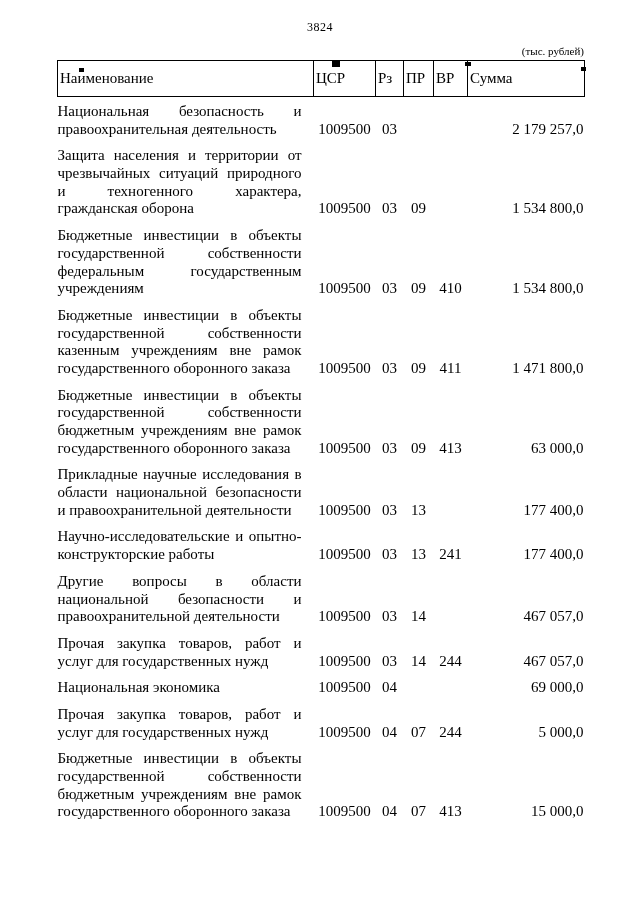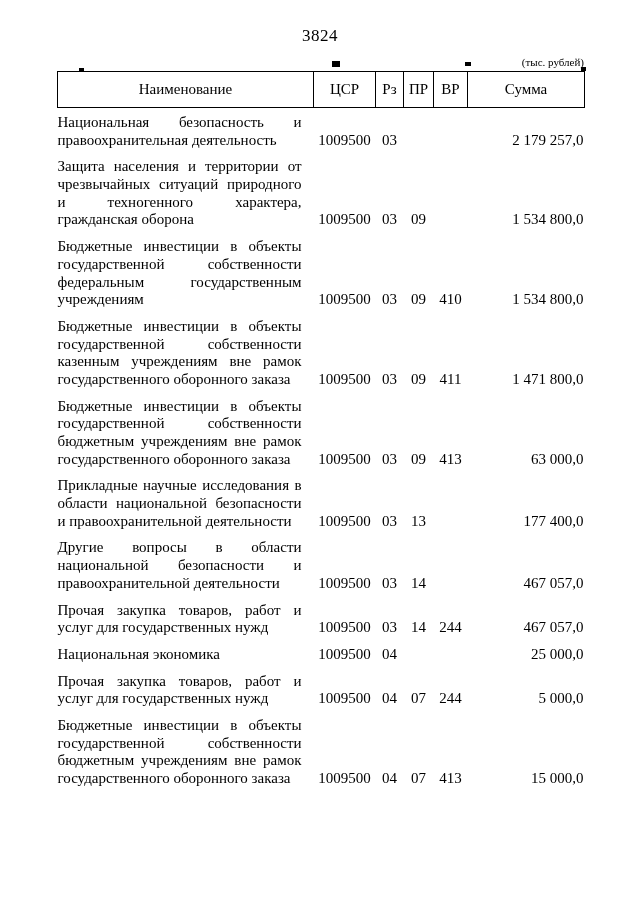--- a/index.html
+++ b/index.html
@@ -10,22 +10,22 @@
   body {
     position: relative;
     width: 640px;
     height: 905px;
     font-family: "Liberation Serif", serif;
     color: #000000;
     overflow: hidden;
   }
   .page-number {
     text-align: center;
-    padding-top: 26px;
-    font-size: 17px;
+    padding-top: 20px;
+    font-size: 12px;
     letter-spacing: 0.5px;
   }
   .units-note {
     margin: 10px 0 3px 57px;
     width: 527px;
     text-align: right;
     font-size: 11px;
   }
   table.budget {
     margin-left: 57px;
@@ -37,21 +37,21 @@
   table.budget col.w-name { width: 256px; }
   table.budget col.w-csr  { width: 62px; }
   table.budget col.w-rz   { width: 28px; }
   table.budget col.w-pr   { width: 30px; }
   table.budget col.w-vr   { width: 34px; }
   table.budget col.w-sum  { width: 117px; }
   thead th {
     border: 1px solid #000000;
     font-weight: normal;
     font-size: 15px;
-    text-align: center;
+    text-align: left;
     vertical-align: middle;
     padding: 9px 2px;
   }
   tbody td {
     vertical-align: bottom;
     padding: 6px 0 3px 0;
     line-height: 1.18;
     font-size: 15px;
   }
   td.c-name {
@@ -143,20 +143,28 @@
     </tr>
     <tr>
       <td class="c-name">Прикладные научные исследования в области национальной безопасности и правоохранительной деятельности</td>
       <td class="c-code">1009500</td>
       <td class="c-code">03</td>
       <td class="c-code">13</td>
       <td class="c-code"></td>
       <td class="c-sum">177 400,0</td>
     </tr>
     <tr>
+      <td class="c-name">Научно-исследовательские и опытно-конструкторские работы</td>
+      <td class="c-code">1009500</td>
+      <td class="c-code">03</td>
+      <td class="c-code">13</td>
+      <td class="c-code">241</td>
+      <td class="c-sum">177 400,0</td>
+    </tr>
+    <tr>
       <td class="c-name">Другие вопросы в области национальной безопасности и правоохранительной деятельности</td>
       <td class="c-code">1009500</td>
       <td class="c-code">03</td>
       <td class="c-code">14</td>
       <td class="c-code"></td>
       <td class="c-sum">467 057,0</td>
     </tr>
     <tr>
       <td class="c-name">Прочая закупка товаров, работ и услуг для государственных нужд</td>
       <td class="c-code">1009500</td>
@@ -164,21 +172,21 @@
       <td class="c-code">14</td>
       <td class="c-code">244</td>
       <td class="c-sum">467 057,0</td>
     </tr>
     <tr>
       <td class="c-name">Национальная экономика</td>
       <td class="c-code">1009500</td>
       <td class="c-code">04</td>
       <td class="c-code"></td>
       <td class="c-code"></td>
-      <td class="c-sum">25 000,0</td>
+      <td class="c-sum">69 000,0</td>
     </tr>
     <tr>
       <td class="c-name">Прочая закупка товаров, работ и услуг для государственных нужд</td>
       <td class="c-code">1009500</td>
       <td class="c-code">04</td>
       <td class="c-code">07</td>
       <td class="c-code">244</td>
       <td class="c-sum">5 000,0</td>
     </tr>
     <tr>

